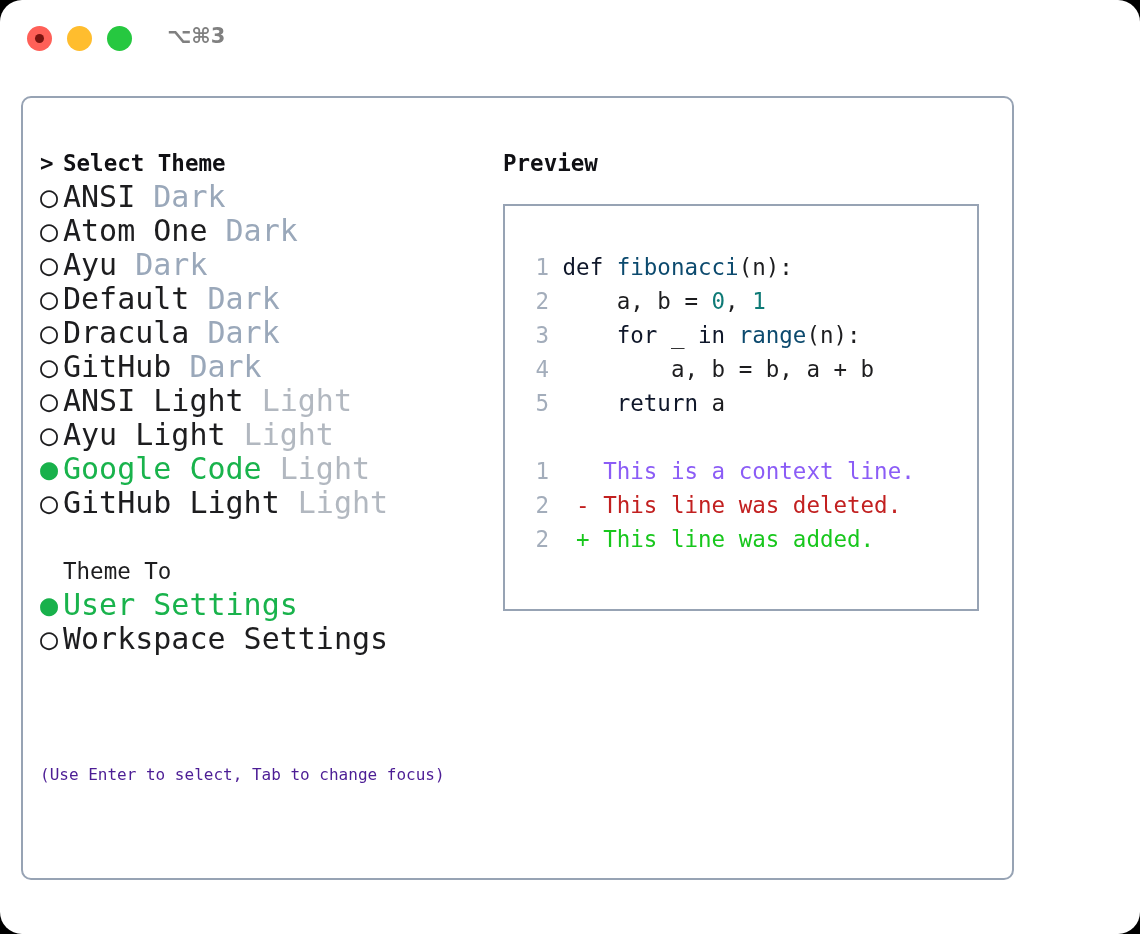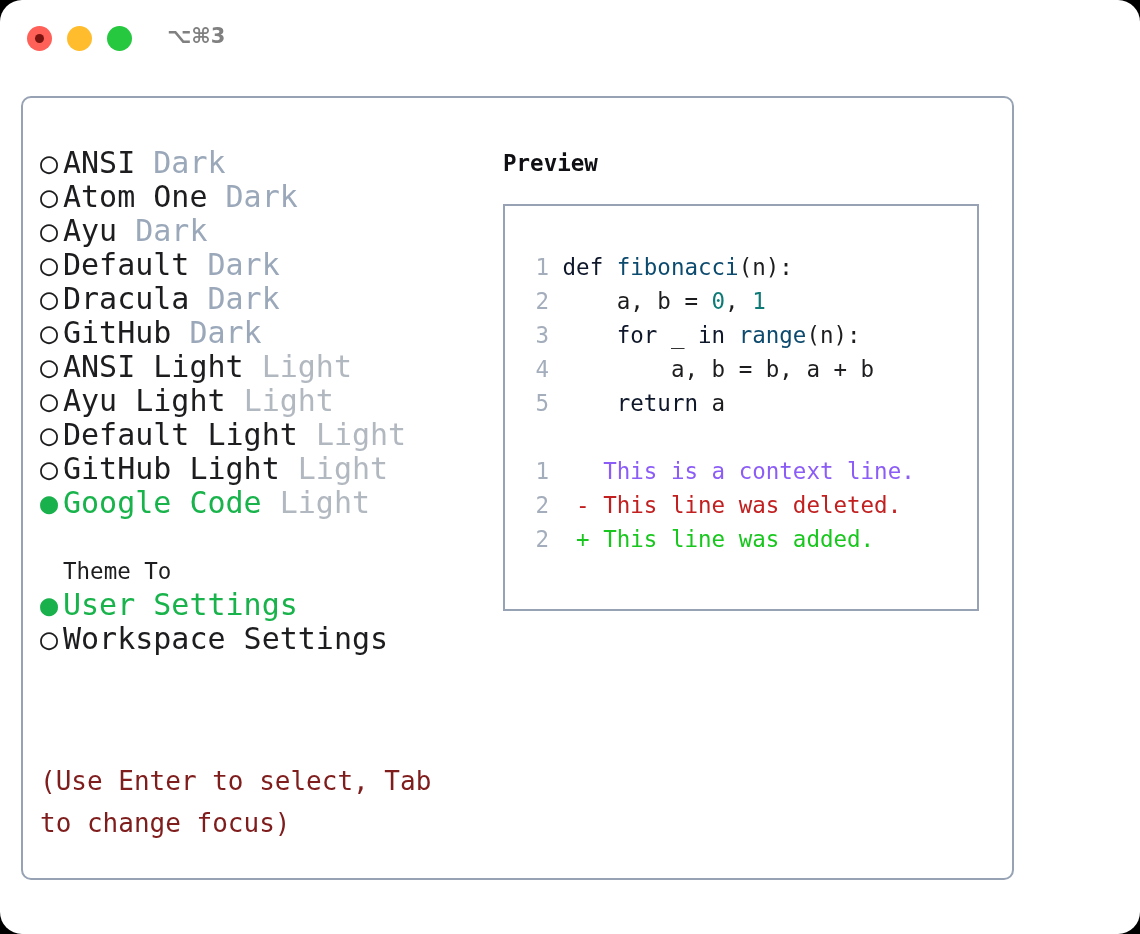--- a/index.html
+++ b/index.html
@@ -127,23 +127,23 @@
   .cat-dark  { color: #9aa8ba; }
   .cat-light { color: #b2b8c0; }
 
   .spacer { height: 34px; }
 
   #hint {
     position: absolute;
     left: 17px;
     top: 662px;
     width: 410px;
-    font-size: 26px;
-    line-height: 42px;
-    color: #7f1d1d;
+    font-size: 16px;
+    line-height: 30px;
+    color: #4c1d95;
   }
 
   
   #right-col {
     position: absolute;
     left: 480px;
     top: 48px;
     width: 500px;
   }
   #preview-title {
@@ -202,33 +202,33 @@
     <div id="tl-close-dot"></div>
     <div class="traffic-light" id="tl-min"></div>
     <div class="traffic-light" id="tl-max"></div>
     <div id="shortcut-label">⌥⌘3</div>
   </div>
 
   <div id="panel">
 
     <div id="left-col">
 
+      <div class="heading-row"><span class="marker caret">&gt;</span><span>Select Theme</span></div>
 
       <div id="theme-list">
           <div class="row"><span class="marker">○</span><span class="item-name">ANSI</span><span> </span><span class="cat-dark">Dark</span></div>
           <div class="row"><span class="marker">○</span><span class="item-name">Atom One</span><span> </span><span class="cat-dark">Dark</span></div>
           <div class="row"><span class="marker">○</span><span class="item-name">Ayu</span><span> </span><span class="cat-dark">Dark</span></div>
           <div class="row"><span class="marker">○</span><span class="item-name">Default</span><span> </span><span class="cat-dark">Dark</span></div>
           <div class="row"><span class="marker">○</span><span class="item-name">Dracula</span><span> </span><span class="cat-dark">Dark</span></div>
           <div class="row"><span class="marker">○</span><span class="item-name">GitHub</span><span> </span><span class="cat-dark">Dark</span></div>
           <div class="row"><span class="marker">○</span><span class="item-name">ANSI Light</span><span> </span><span class="cat-light">Light</span></div>
           <div class="row"><span class="marker">○</span><span class="item-name">Ayu Light</span><span> </span><span class="cat-light">Light</span></div>
-          <div class="row"><span class="marker">○</span><span class="item-name">Default Light</span><span> </span><span class="cat-light">Light</span></div>
+          <div class="row"><span class="marker sel">●</span><span class="item-name selected">Google Code</span><span> </span><span class="cat-light">Light</span></div>
           <div class="row"><span class="marker">○</span><span class="item-name">GitHub Light</span><span> </span><span class="cat-light">Light</span></div>
-          <div class="row"><span class="marker sel">●</span><span class="item-name selected">Google Code</span><span> </span><span class="cat-light">Light</span></div>
         </div>
 
       <div class="spacer"></div>
 
       <div class="subheading-row"><span class="marker"> </span><span>Theme To</span></div>
 
       <div id="apply-list">
           <div class="row"><span class="marker sel">●</span><span class="item-name selected">User Settings</span></div>
           <div class="row"><span class="marker">○</span><span class="item-name">Workspace Settings</span></div>
         </div>

